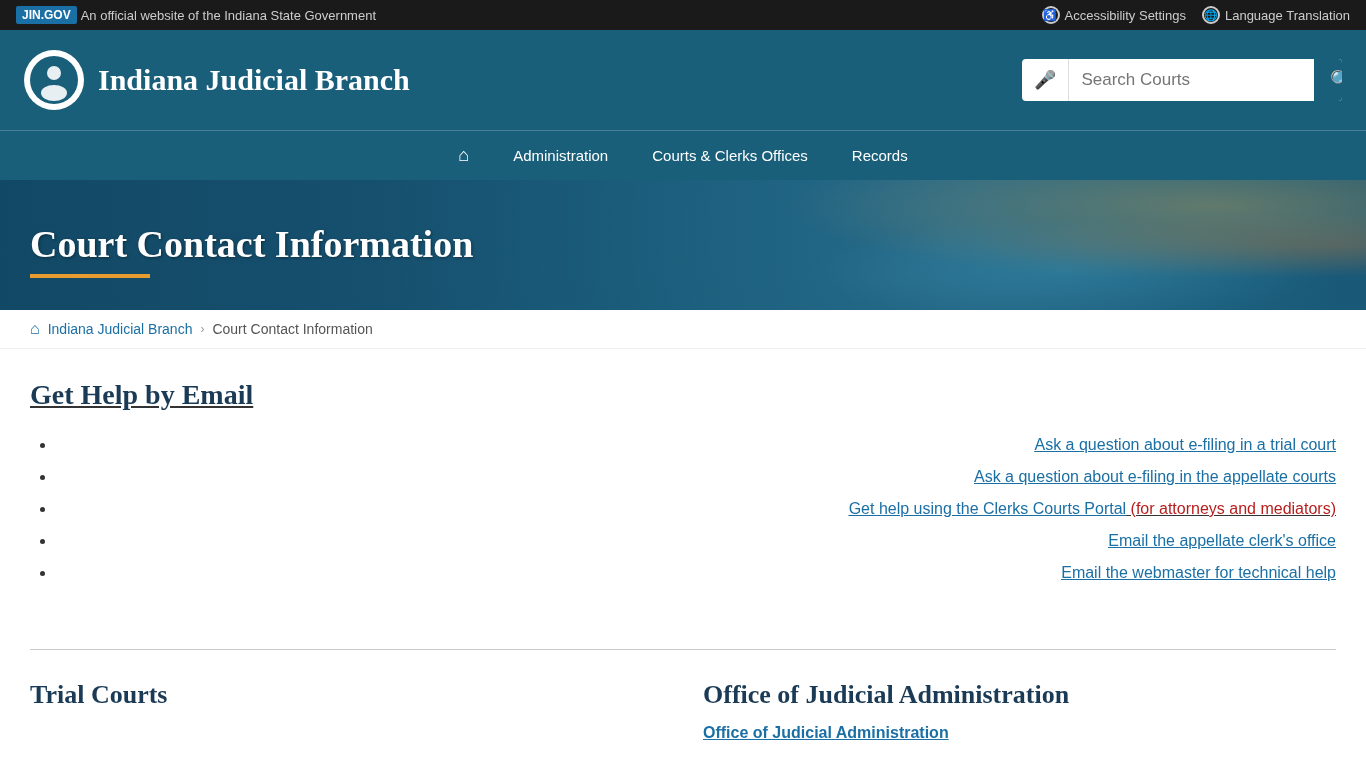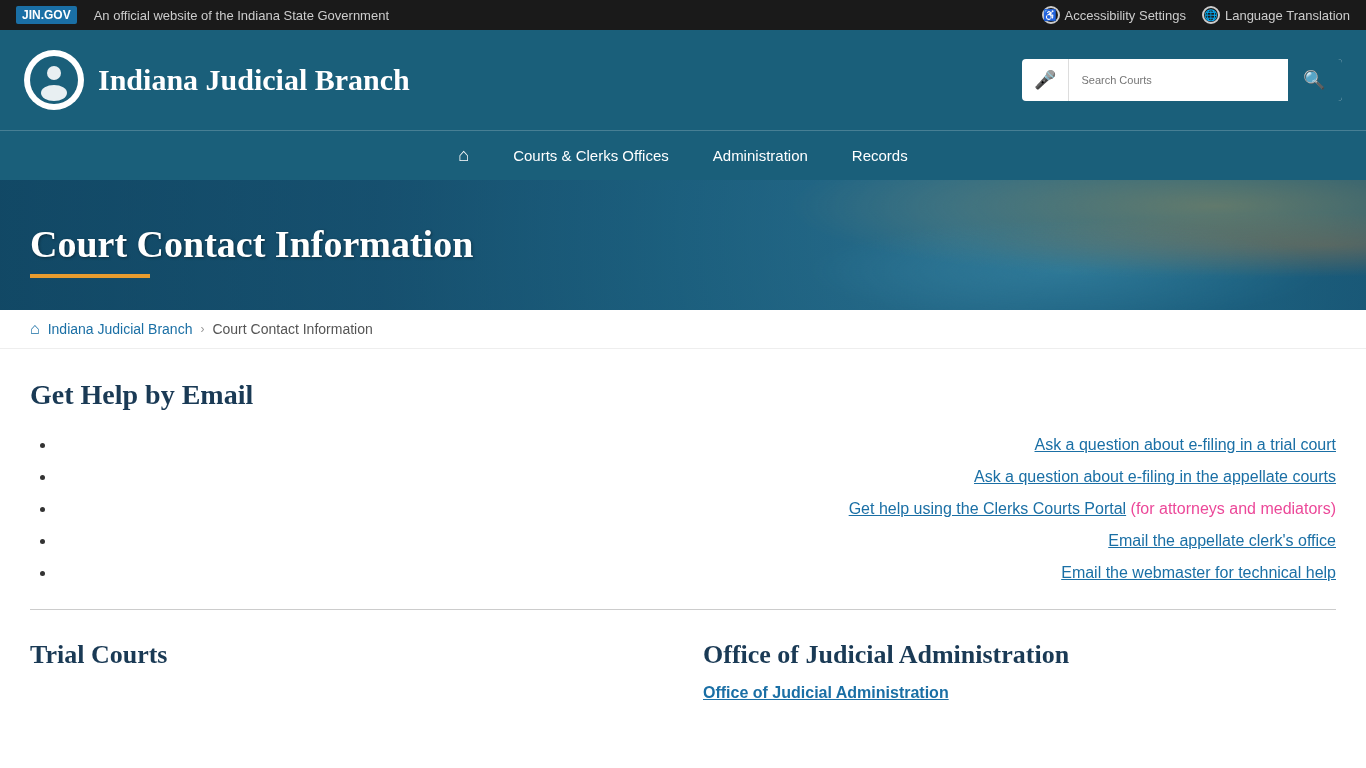--- a/index.html
+++ b/index.html
@@ -9,21 +9,21 @@
     #top-bar {
       background-color: #1a1a1a;
       color: #ccc;
       font-size: 13px;
       display: flex;
       align-items: center;
       justify-content: space-between;
       padding: 0 16px;
       height: 30px;
     }
-    #top-bar-left { display: flex; align-items: center; gap: 17px; }
+    #top-bar-left { display: flex; align-items: center; gap: 4px; }
     #top-bar-right { display: flex; align-items: center; gap: 16px; }
     #top-bar-right a { color: #ccc; text-decoration: none; display: flex; align-items: center; gap: 5px; }
     .jin-logo {
       background: #1a6fa5;
       color: white;
       font-weight: bold;
       font-size: 12px;
       padding: 2px 6px;
       border-radius: 2px;
     }
@@ -67,21 +67,21 @@
       padding: 10px 12px;
       color: #1a5f7a;
       font-size: 18px;
       cursor: pointer;
       border-right: 1px solid #ddd;
     }
     #search-input {
       border: none;
       outline: none;
       padding: 10px 12px;
-      font-size: 11px;
+      font-size: 17px;
       flex: 1;
       color: #555;
     }
     #search-button {
       background: #1a5f7a;
       border: none;
       color: white;
       padding: 10px 16px;
       cursor: pointer;
       font-size: 18px;
@@ -165,41 +165,41 @@
     .breadcrumb-sep { color: #999; font-size: 12px; }
     .breadcrumb-home-icon { color: #1a6fa5; font-size: 16px; }
 
     
     #main {
       max-width: 1366px;
       padding: 30px 30px 40px 30px;
       background: white;
     }
 
-    #get-help-section { margin-bottom: 20px; }
+    #get-help-section { margin-bottom: 60px; text-decoration: underline; }
     #get-help-title {
       font-size: 28px;
       font-weight: bold;
       font-family: 'Georgia', serif;
       color: #1a3a55;
       margin-bottom: 18px;
     }
     #get-help-list {
       list-style: disc;
       padding-left: 26px;
       line-height: 2;
       text-align: right;
     }
     #get-help-list li a {
       color: #1a6fa5;
       text-decoration: underline;
       font-size: 16px;
     }
     #get-help-list li span {
-      color: #ec4899;
+      color: #b91c1c;
       font-size: 16px;
     }
 
     #divider { border: none; border-top: 1px solid #ccc; margin: 10px 0 30px 0; }
 
     #bottom-section {
       display: grid;
       grid-template-columns: 1fr 1fr;
       gap: 40px;
     }
@@ -283,24 +283,24 @@
   <div id="search-container">
     <div id="search-mic">🎤</div>
     <input id="search-input" type="text" placeholder="Search Courts" style="">
     <button id="search-button">🔍</button>
   </div>
 </div>
 
 <nav id="nav">
   <a class="nav-item nav-home" href="#">⌂</a>
   <a class="nav-item" href="#">
-    <span>Courts &amp; Clerks Offices</span>
+    <span>Administration</span>
   </a>
   <a class="nav-item" href="#">
-    <span>Administration</span>
+    <span>Courts &amp; Clerks Offices</span>
   </a>
   <a class="nav-item" href="#">
     <span>Records</span>
   </a>
 </nav>
 
 <div id="hero">
   <div id="hero-title">Court Contact Information</div>
   <div id="hero-underline"></div>
 </div>

